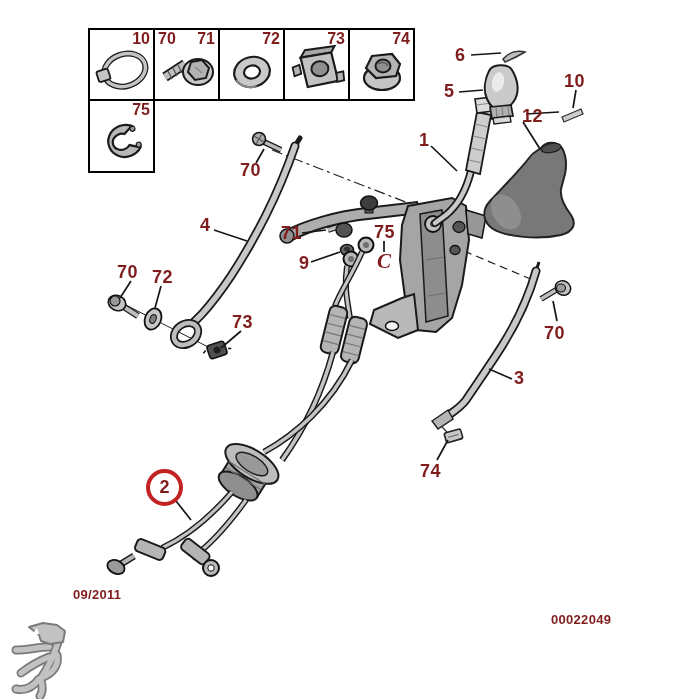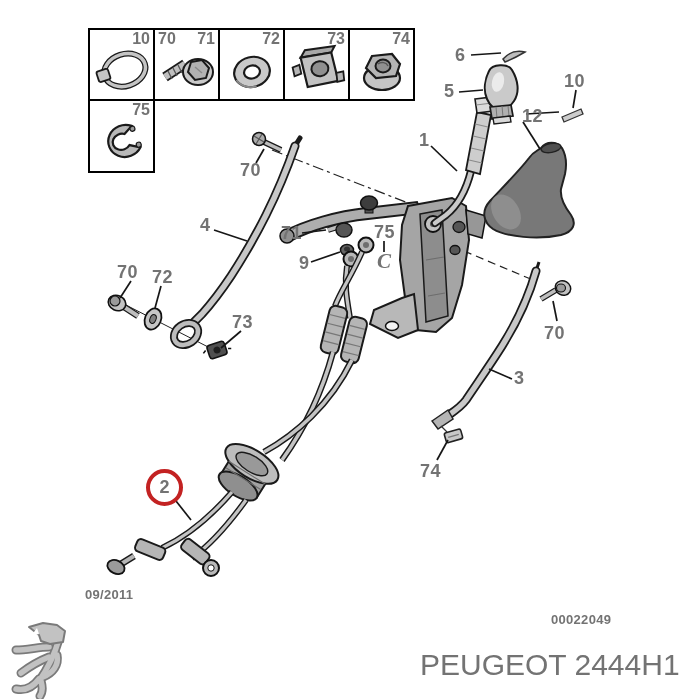--- a/index.html
+++ b/index.html
@@ -1,17 +1,17 @@
 <!DOCTYPE html>
 <html><head>
 <meta charset="utf-8">
 <style>
   html,body{margin:0;padding:0;background:#fff;}
   .canvas{position:relative;width:700px;height:700px;background:#fff;overflow:hidden;
-          font-family:"Liberation Sans",sans-serif;color:#737373;}
+          font-family:"Liberation Sans",sans-serif;color:#7f1d1d;}
   .scene{position:absolute;left:0;top:0;}
   
   .gbox{position:absolute;width:67px;height:73px;border:2px solid #000;box-sizing:border-box;background:#fff;}
   .gnum{position:absolute;top:0px;font-weight:bold;font-size:16px;line-height:1.1;}
   .gnum.tr{right:3px;} .gnum.tl{left:3px;}
   .gicon{position:absolute;left:2px;top:13px;}
   
   .callout{position:absolute;font-weight:bold;font-size:18px;line-height:1;letter-spacing:0.5px;}
   .clipsym{position:absolute;font-family:"Liberation Serif",serif;font-weight:bold;font-style:italic;font-size:21px;line-height:1;}
   .redcircle{position:absolute;left:146px;top:469px;width:37px;height:37px;border:4px solid #c32222;
@@ -298,21 +298,21 @@
   <div class="callout" style="left:152px;top:268px;">72</div>
   <div class="callout" style="left:232px;top:313px;">73</div>
   <div class="callout" style="left:514px;top:369px;">3</div>
   <div class="callout" style="left:544px;top:324px;">70</div>
   <div class="callout" style="left:420px;top:462px;">74</div>
 
   <div class="redcircle">
     <span>2</span>
   </div>
 
-  <div class="smalltext" style="left:85px;top:588px;">09/2011</div>
+  <div class="smalltext" style="left:73px;top:588px;">09/2011</div>
   <div class="smalltext" style="left:551px;top:613px;">00022049</div>
 
   <svg class="lionlogo" width="84" height="78" viewBox="0 0 84 78">
     <g fill="none" stroke="#7a7a7a" stroke-width="9" stroke-linecap="round">
       <path d="M56,18 C52,32 46,46 36,60"></path>
       <path d="M46,26 C36,26 24,29 13,29"></path>
       <path d="M46,36 C36,40 26,46 18,52"></path>
       <path d="M36,58 C30,66 22,70 13,68"></path>
       <path d="M38,60 C40,67 40,71 37,75"></path>
       <path d="M40,56 C50,52 56,44 54,34"></path>
@@ -321,15 +321,14 @@
       <path d="M56,18 C52,32 46,46 36,60"></path>
       <path d="M46,26 C36,26 24,29 13,29"></path>
       <path d="M46,36 C36,40 26,46 18,52"></path>
       <path d="M36,58 C30,66 22,70 13,68"></path>
       <path d="M38,60 C40,67 40,71 37,75"></path>
       <path d="M40,56 C50,52 56,44 54,34"></path>
     </g>
     <path d="M36,14 L26,6 L40,2 L54,4 L62,10 L60,21 L47,23 L38,20 Z" fill="#c2c2c2" stroke="#7a7a7a" stroke-width="2" stroke-linejoin="round"></path>
     <path d="M36,13 L28,15 L34,7 Z" fill="#ffffff"></path>
   </svg>
-  <div class="brandtext">PEUGEOT 2444H1</div>
 
 </div>
 
 </body></html>

